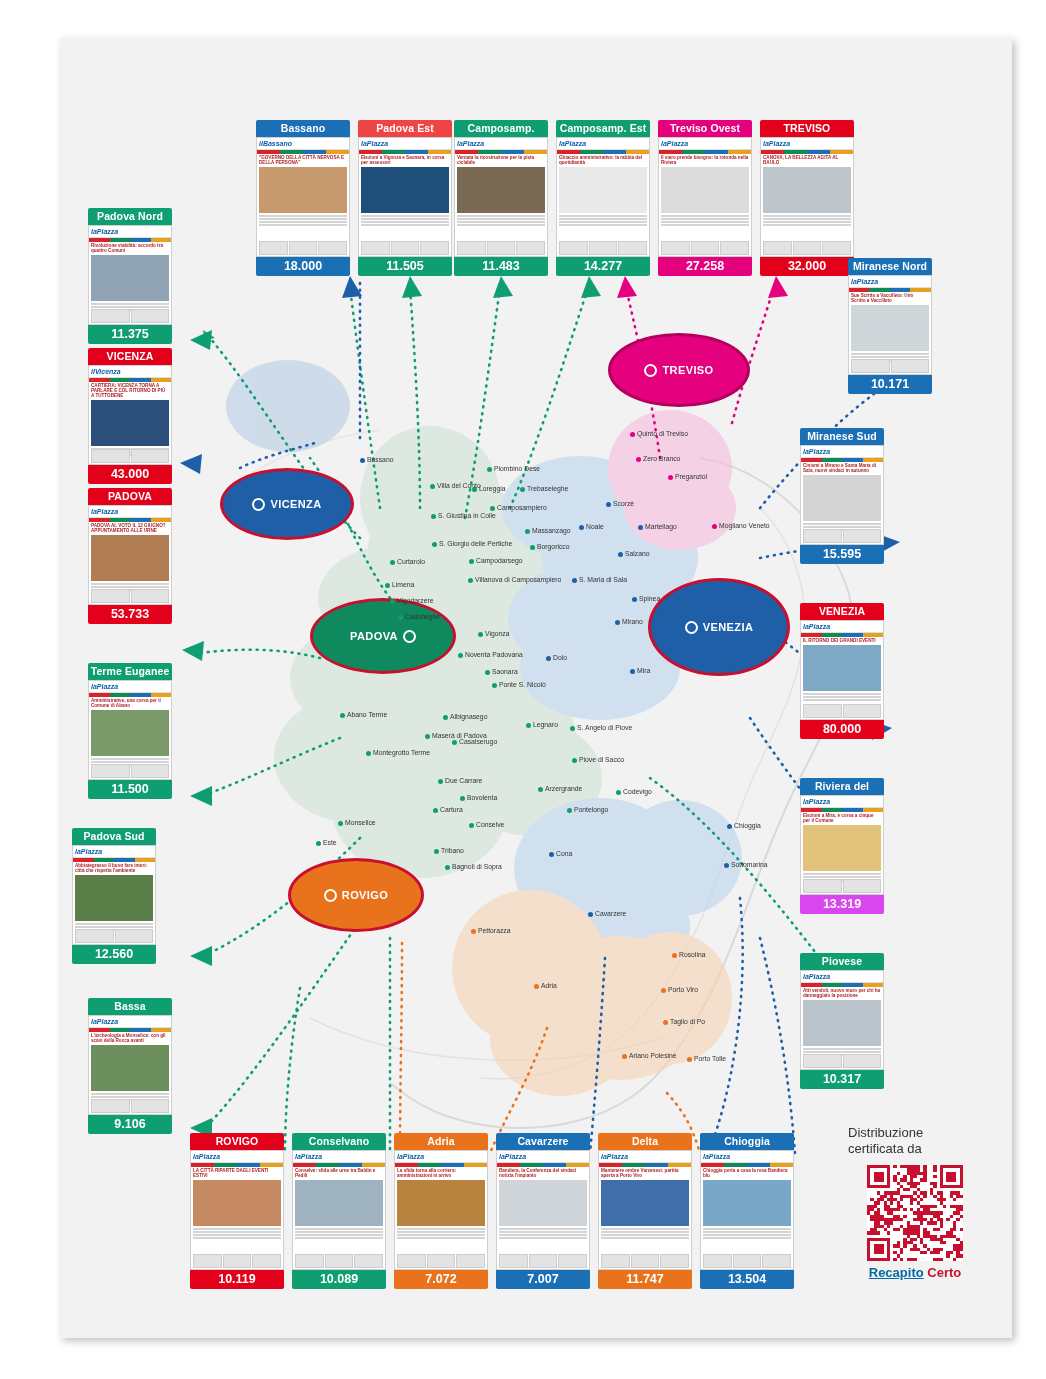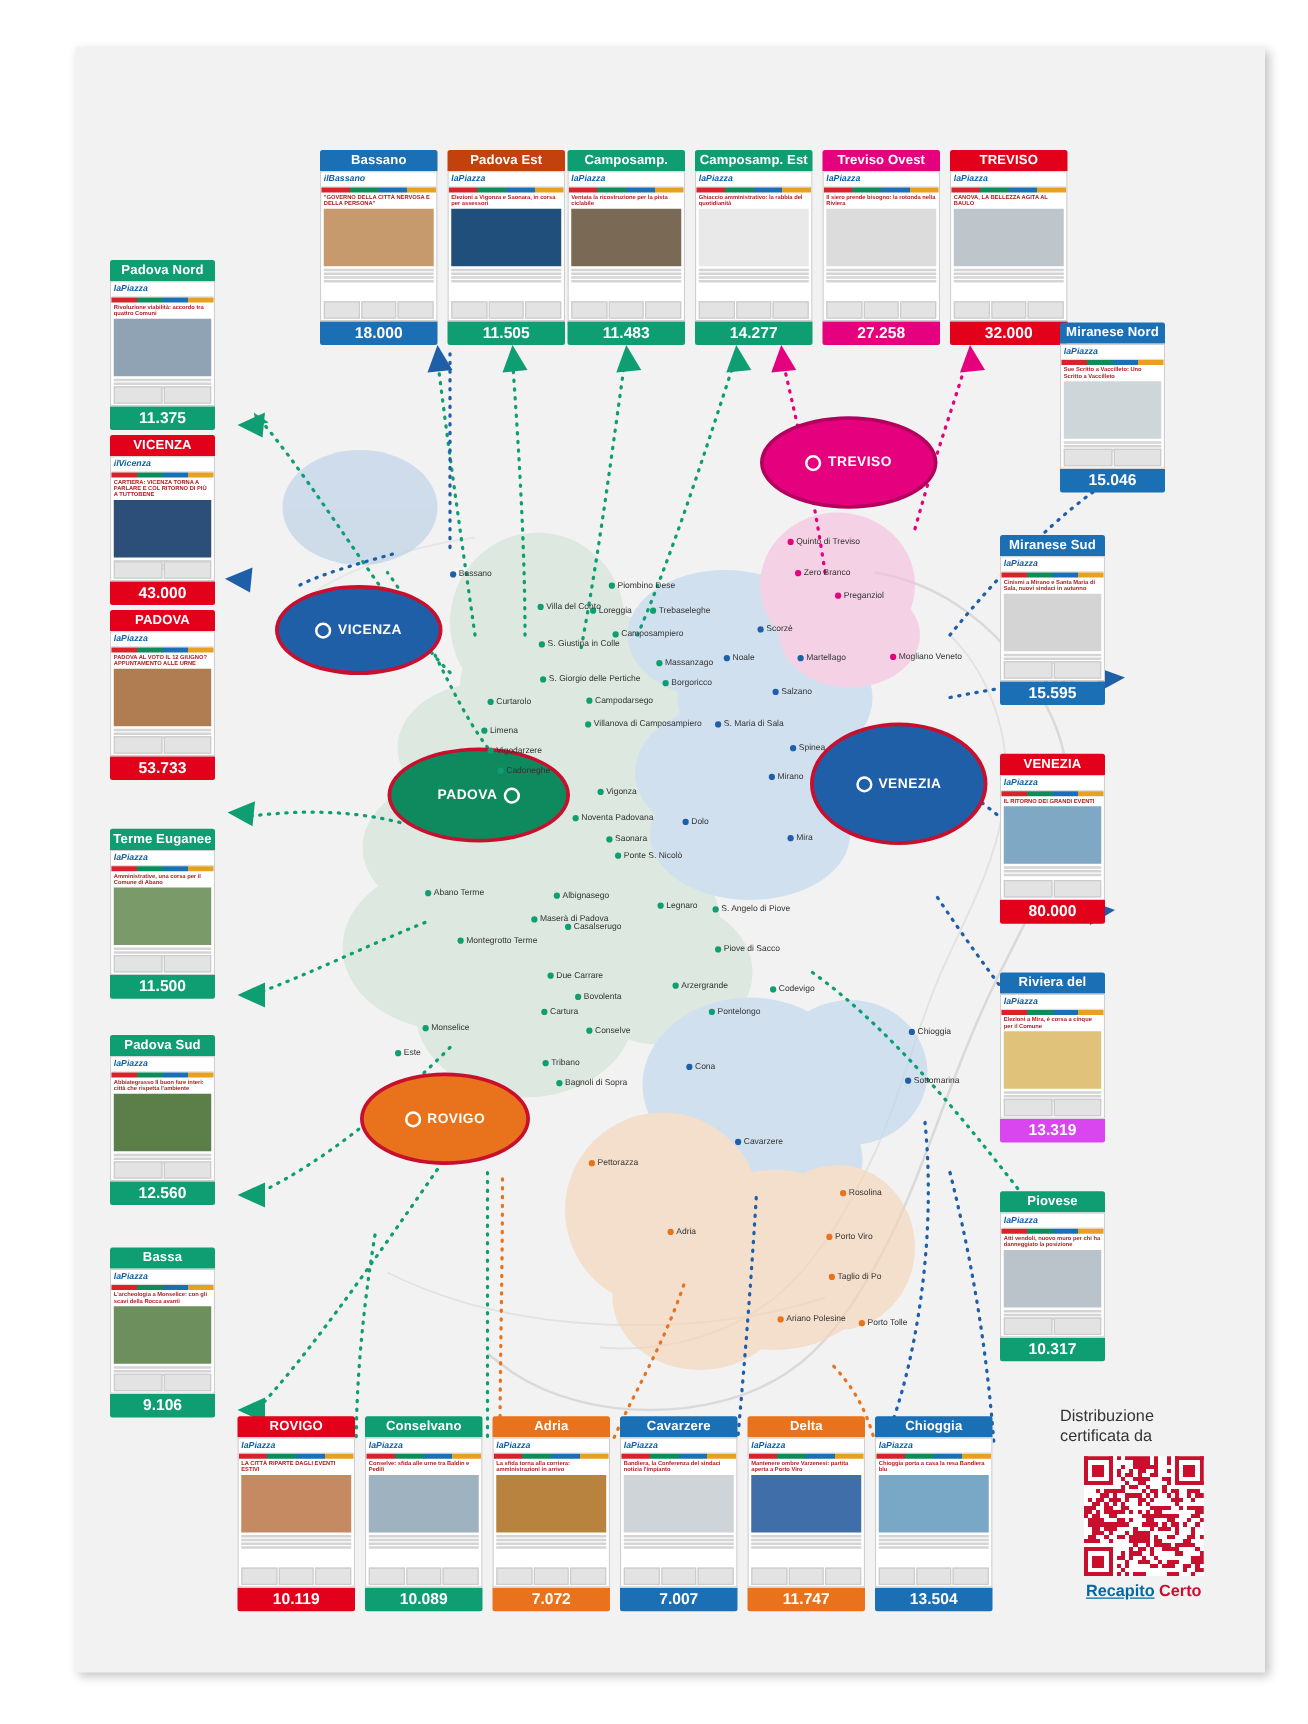--- a/index.html
+++ b/index.html
@@ -169,21 +169,21 @@
               <span></span>
               <span></span>
               <span></span>
             </div>
           </div>
       </div>
       <div class="num" style="background:#1a6fb5">18.000</div>
     </div>
 
     <div class="ed wide" style="left:298px;top:82px;">
-      <div class="hdr" style="background:#c2410c">Padova Est</div>
+      <div class="hdr" style="background:#ef4444">Padova Est</div>
       <div class="thumb">
         <div class="np">
             <div class="mast">
               <span class="logo">laPiazza</span>
             </div>
             <div class="strip"></div>
         <div class="head">Elezioni a Vigonza e Saonara, in corsa per assessori</div>
         <div class="photo" style="background:#1f4f7a"></div>
             <div class="lines">
               <i></i>
@@ -394,21 +394,21 @@
             </div>
         <div class="ads">
               <span></span>
               <span></span>
             </div>
           </div>
       </div>
       <div class="num" style="background:#0f9d72">11.500</div>
     </div>
 
-    <div class="ed" style="left:28px;top:790px;border-radius:29px;">
+    <div class="ed" style="left:12px;top:790px;border-radius:29px;">
       <div class="hdr" style="background:#0f9d72">Padova Sud</div>
       <div class="thumb">
         <div class="np">
             <div class="mast">
               <span class="logo">laPiazza</span>
             </div>
             <div class="strip"></div>
         <div class="head">Abbiategrasso Il buon fare interi: città che rispetta l'ambiente</div>
         <div class="photo" style="background:#5c7f4a"></div>
             <div class="lines">
@@ -463,21 +463,21 @@
               <i></i>
               <i></i>
               <i></i>
             </div>
         <div class="ads">
               <span></span>
               <span></span>
             </div>
           </div>
       </div>
-      <div class="num" style="background:#1a6fb5">15.046</div>
+      <div class="num" style="background:#1a6fb5">10.171</div>
     </div>
 
     <div class="ed" style="left:740px;top:390px;">
       <div class="hdr" style="background:#1a6fb5">Miranese Sud</div>
       <div class="thumb">
         <div class="np">
             <div class="mast">
               <span class="logo">laPiazza</span>
             </div>
             <div class="strip"></div>

